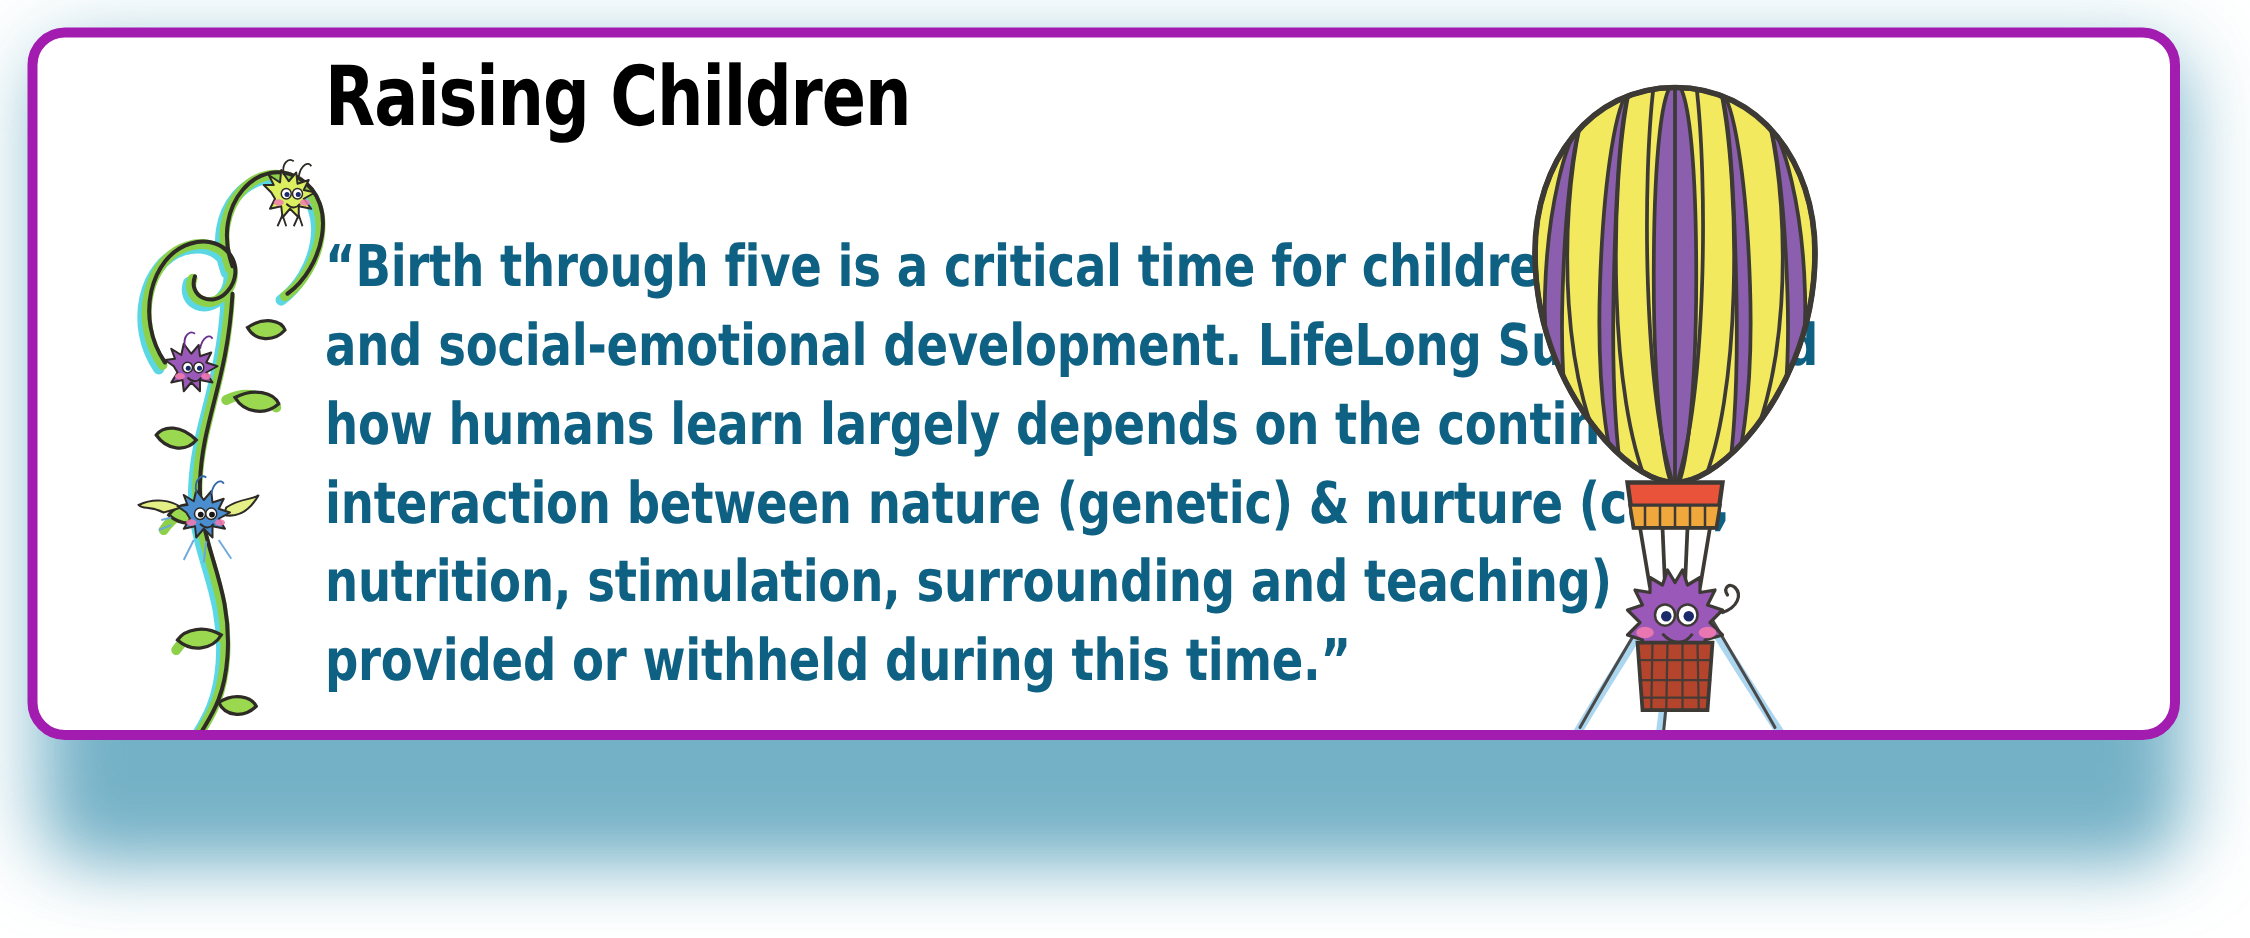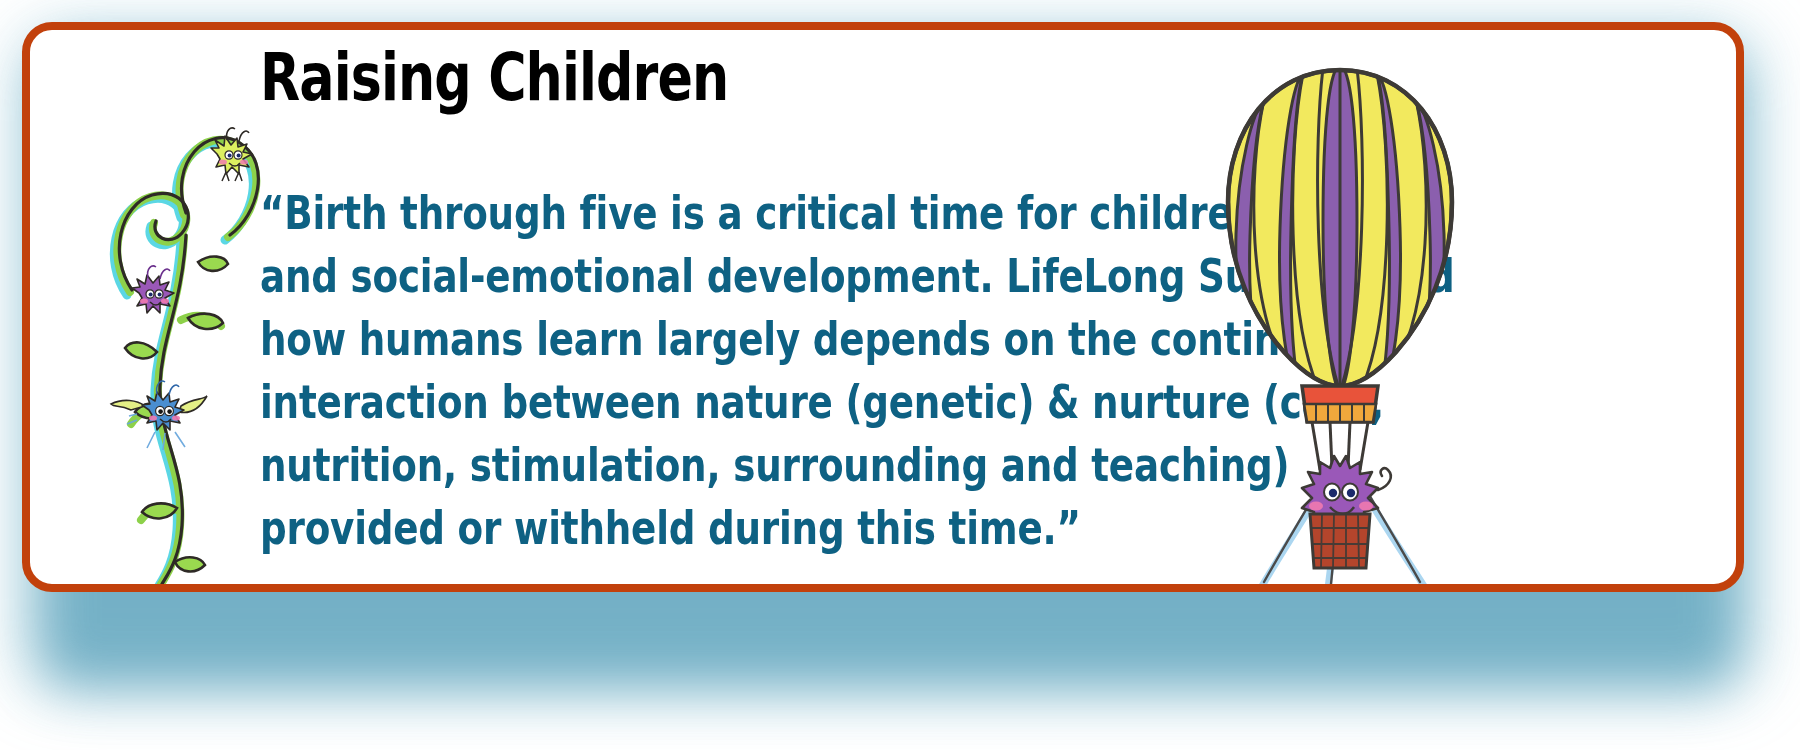--- a/index.html
+++ b/index.html
@@ -30,21 +30,21 @@
     filter:blur(34px);
     opacity:.35;
   }
 
   .card{
     position:absolute;
     left:22px; top:22px;
     width:1722px; height:570px;
     box-sizing:border-box;
     background:#ffffff;
-    border:8px solid #c2410c;
+    border:8px solid #a21caf;
     border-radius:30px;
     overflow:hidden;
   }
 
   .title{
     position:absolute;
     left:230px; top:14px;
     margin:0;
     font-family:"Liberation Sans Narrow","DejaVu Sans Condensed","Liberation Sans",sans-serif;
     font-weight:bold;

